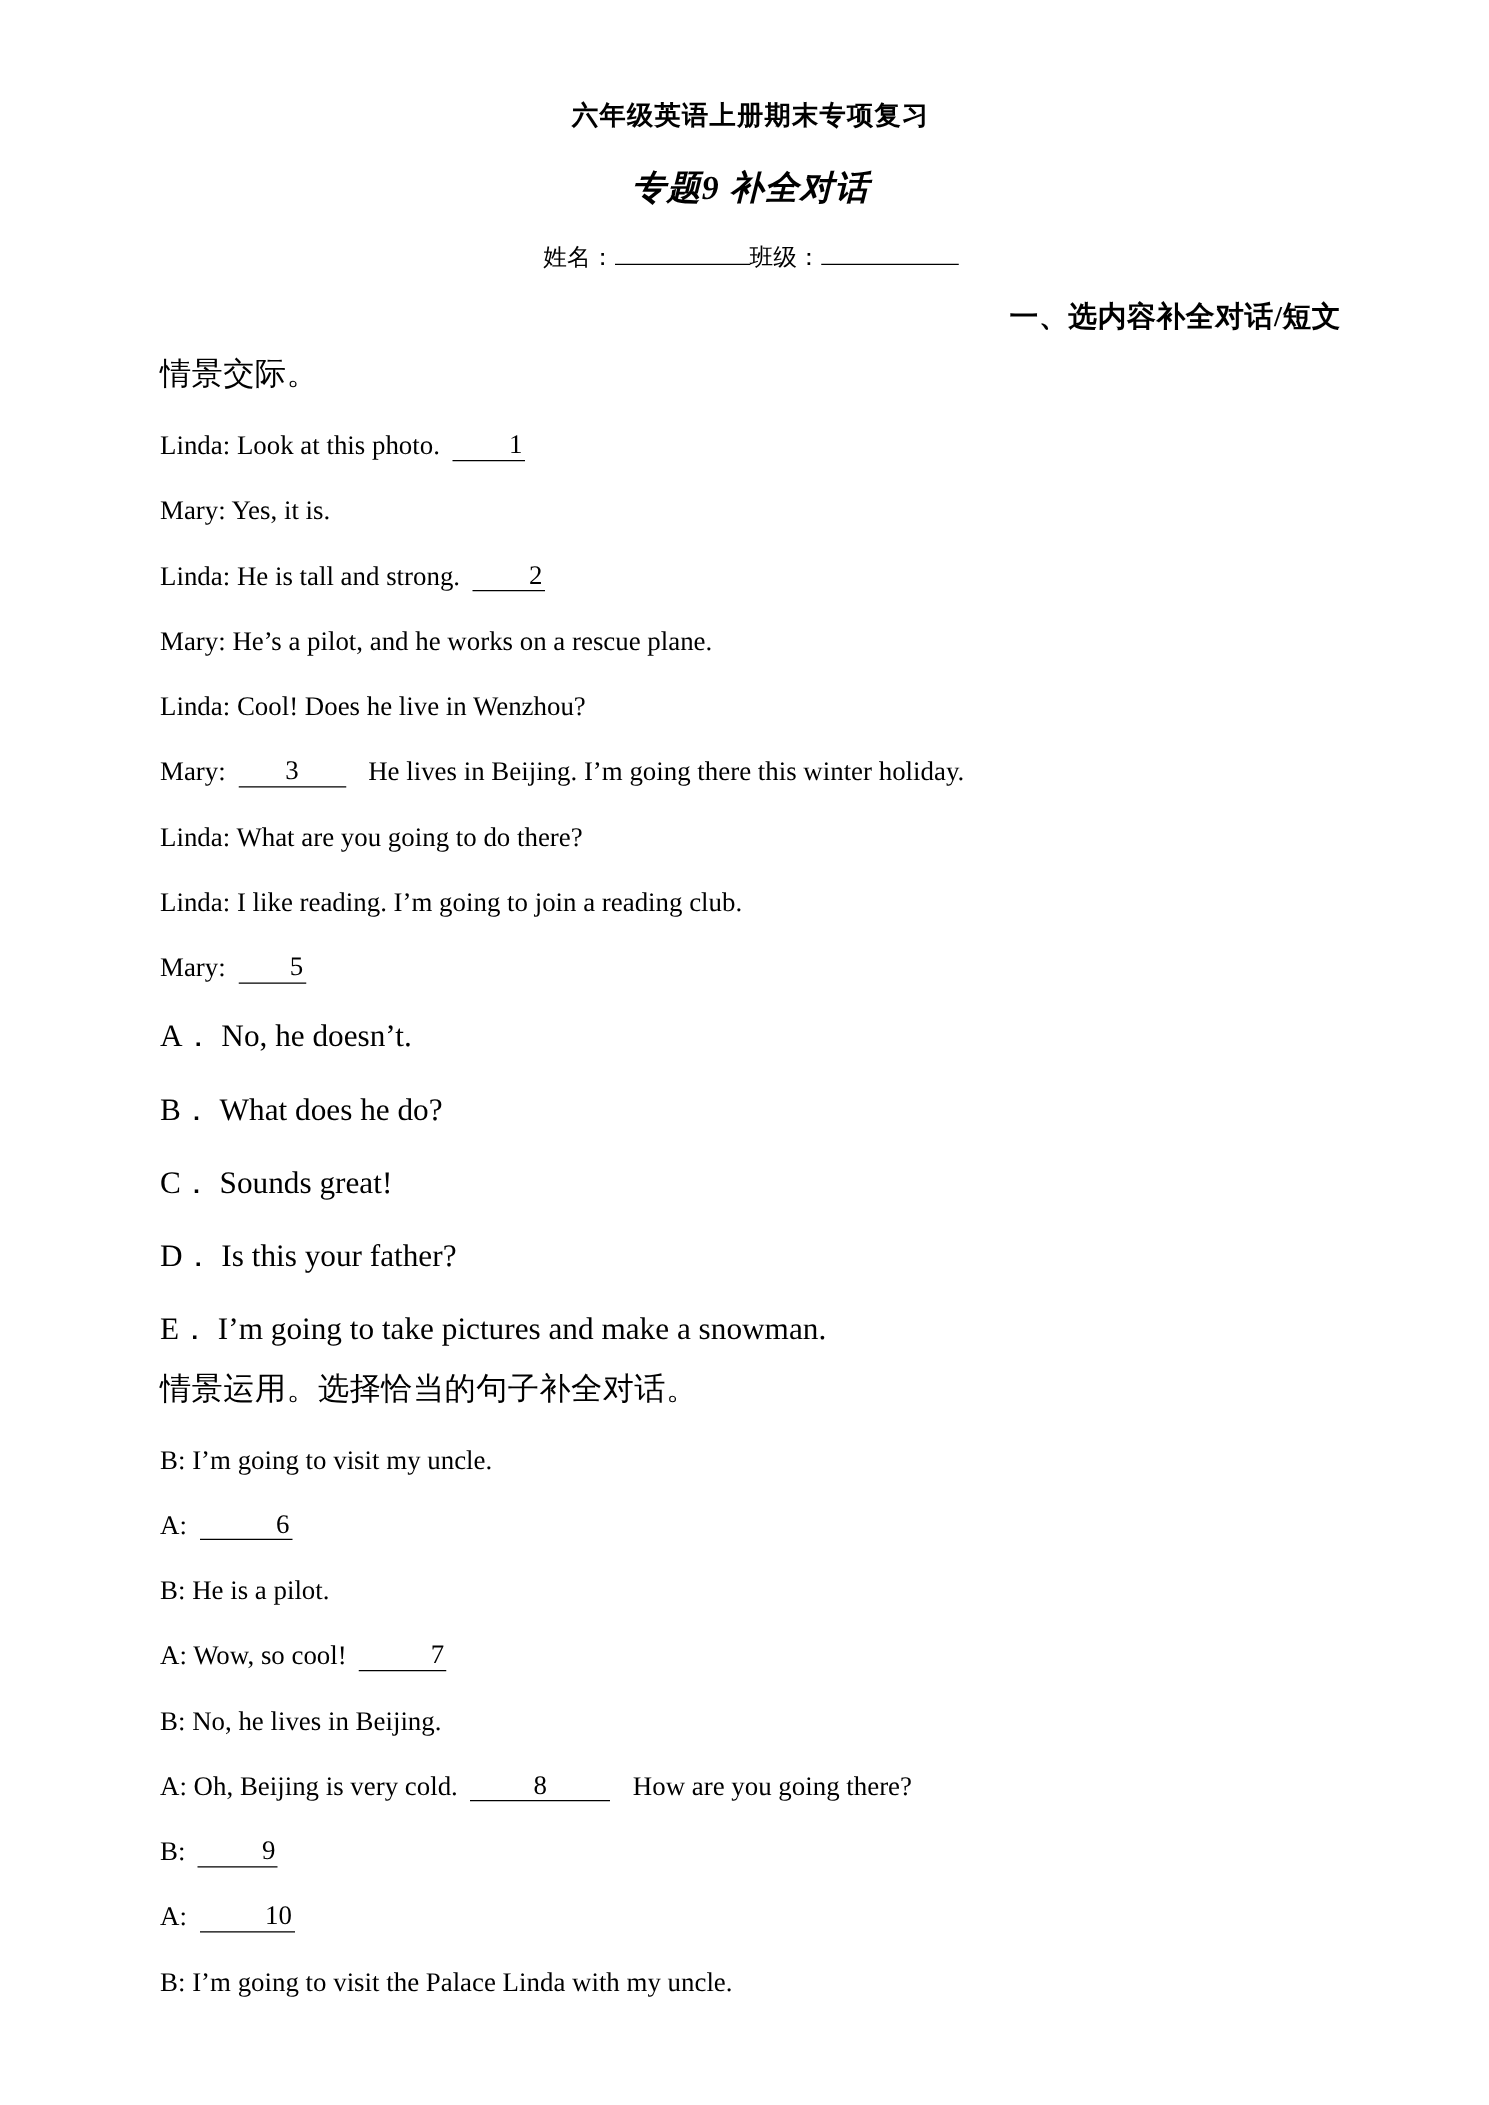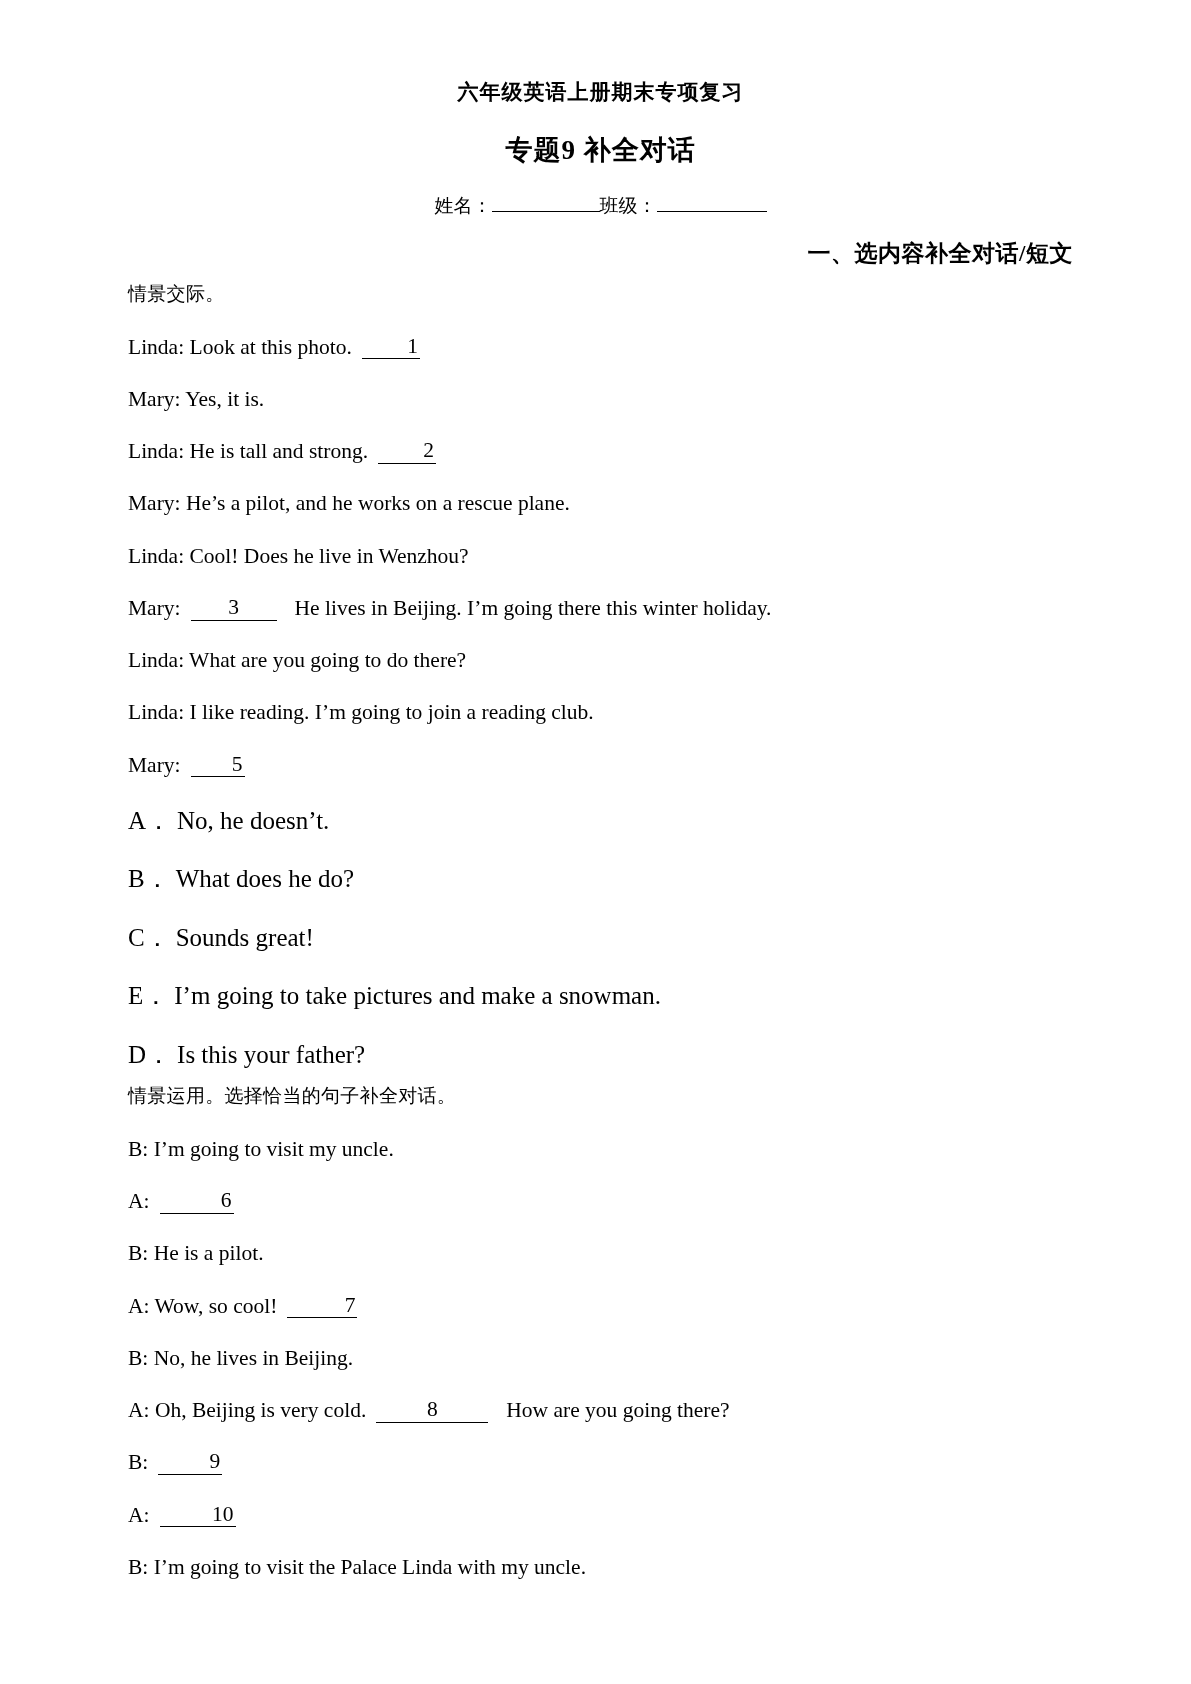--- a/index.html
+++ b/index.html
@@ -31,20 +31,21 @@
     margin: 22px 0 0 0;
     line-height: 1.35;
   }
   .doc-subtitle {
     text-align: center;
     font-size: 27px;
     font-weight: bold;
     letter-spacing: 1px;
     margin: 26px 0 0 0;
     line-height: 1.35;
+    font-style: italic;
   }
   
   .namerow {
     text-align: center;
     font-size: 19px;
     margin: 24px 0 0 0;
     white-space: nowrap;
     letter-spacing: 0px;
   }
   .namerow .fld {
@@ -59,25 +60,24 @@
   .sec-head {
     font-size: 23px;
     font-weight: bold;
     margin: 18px 0 0 0;
     line-height: 1.5;
     letter-spacing: 0.5px;
     text-align: right;
   }
   
   .cn-line {
-    font-size: 19px;
+    font-size: 25px;
     line-height: 1.55;
     margin: 10px 0 0 0;
     letter-spacing: 0.3px;
-    font-family: Liberation Mono, monospace;
   }
   .line {
     font-size: 21.5px;
     line-height: 1.5;
     margin: 20px 0 0 0;
     white-space: nowrap;
   }
 
   .opt {
     font-size: 25px;
@@ -144,22 +144,22 @@
   <div class="line"><span>Linda: </span><span>What are you going to do there?</span></div>
 
 
   <div class="line"><span>Linda: </span><span>I like reading. I’m going to join a reading club.</span></div>
 
   <div class="line"><span>Mary:</span><span class="sp-sm"></span><span class="blank bw-5 end">5</span></div>
 
   <div class="opt"><span class="ltr">A．</span><span class="otext">No, he doesn’t.</span></div>
   <div class="opt"><span class="ltr">B．</span><span class="otext">What does he do?</span></div>
   <div class="opt"><span class="ltr">C．</span><span class="otext">Sounds great!</span></div>
+  <div class="opt"><span class="ltr">D．</span><span class="otext">Is this your father?</span></div>
   <div class="opt"><span class="ltr">E．</span><span class="otext">I’m going to take pictures and make a snowman.</span></div>
-  <div class="opt"><span class="ltr">D．</span><span class="otext">Is this your father?</span></div>
 
   <div class="cn-line">情景运用。选择恰当的句子补全对话。</div>
 
 
   <div class="line"><span>B: </span><span>I’m going to visit my uncle.</span></div>
 
   <div class="line"><span>A:</span><span class="sp-sm"></span><span class="blank bw-6 end">6</span></div>
 
   <div class="line"><span>B: </span><span>He is a pilot.</span></div>
 

